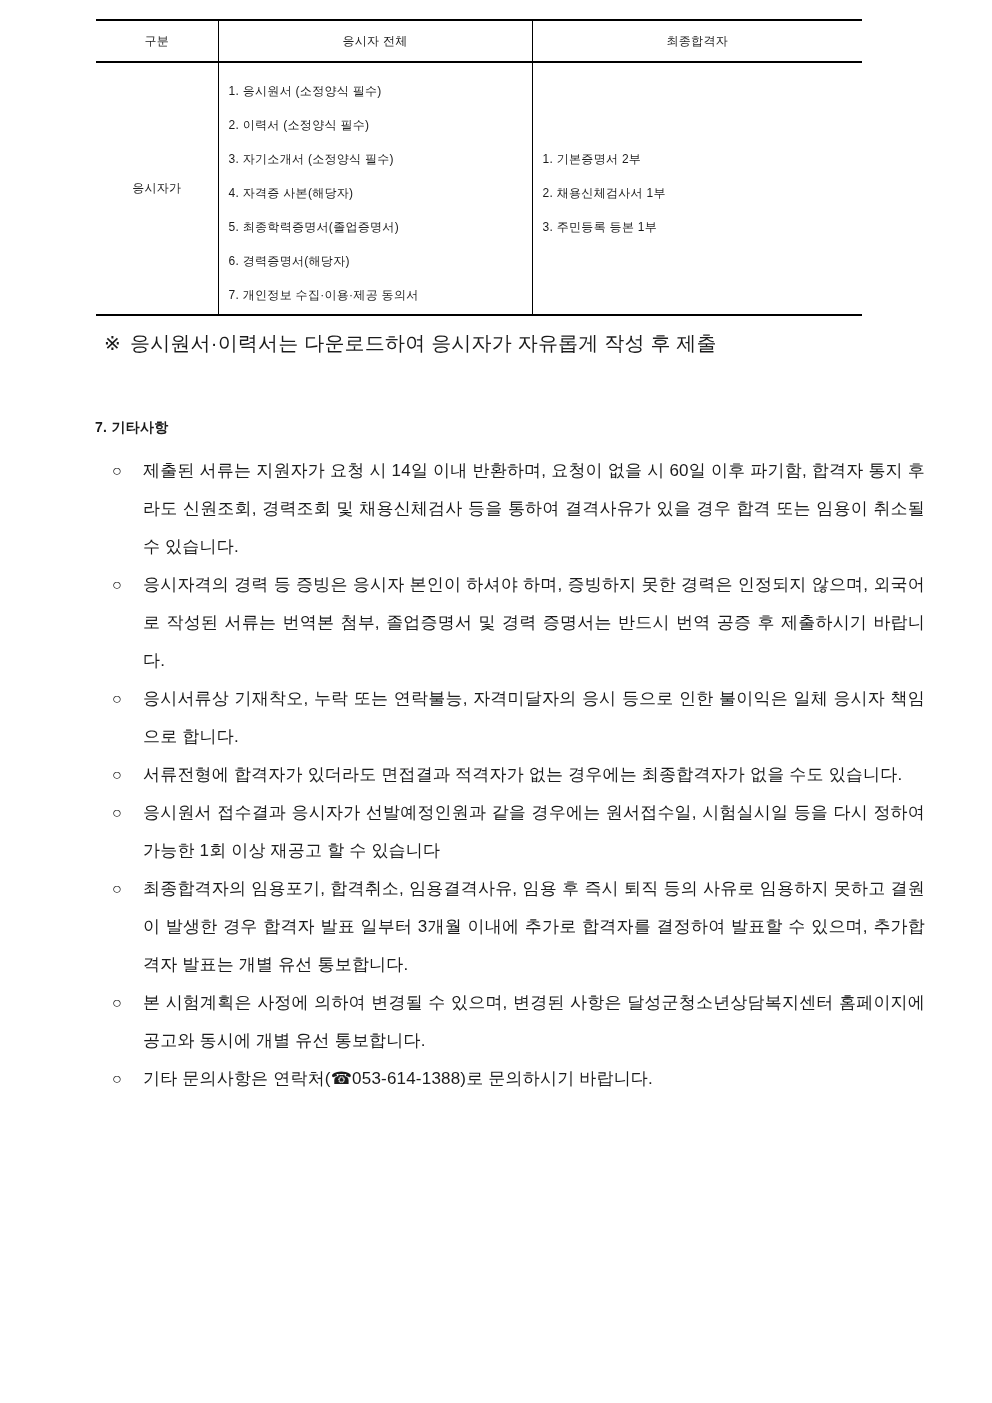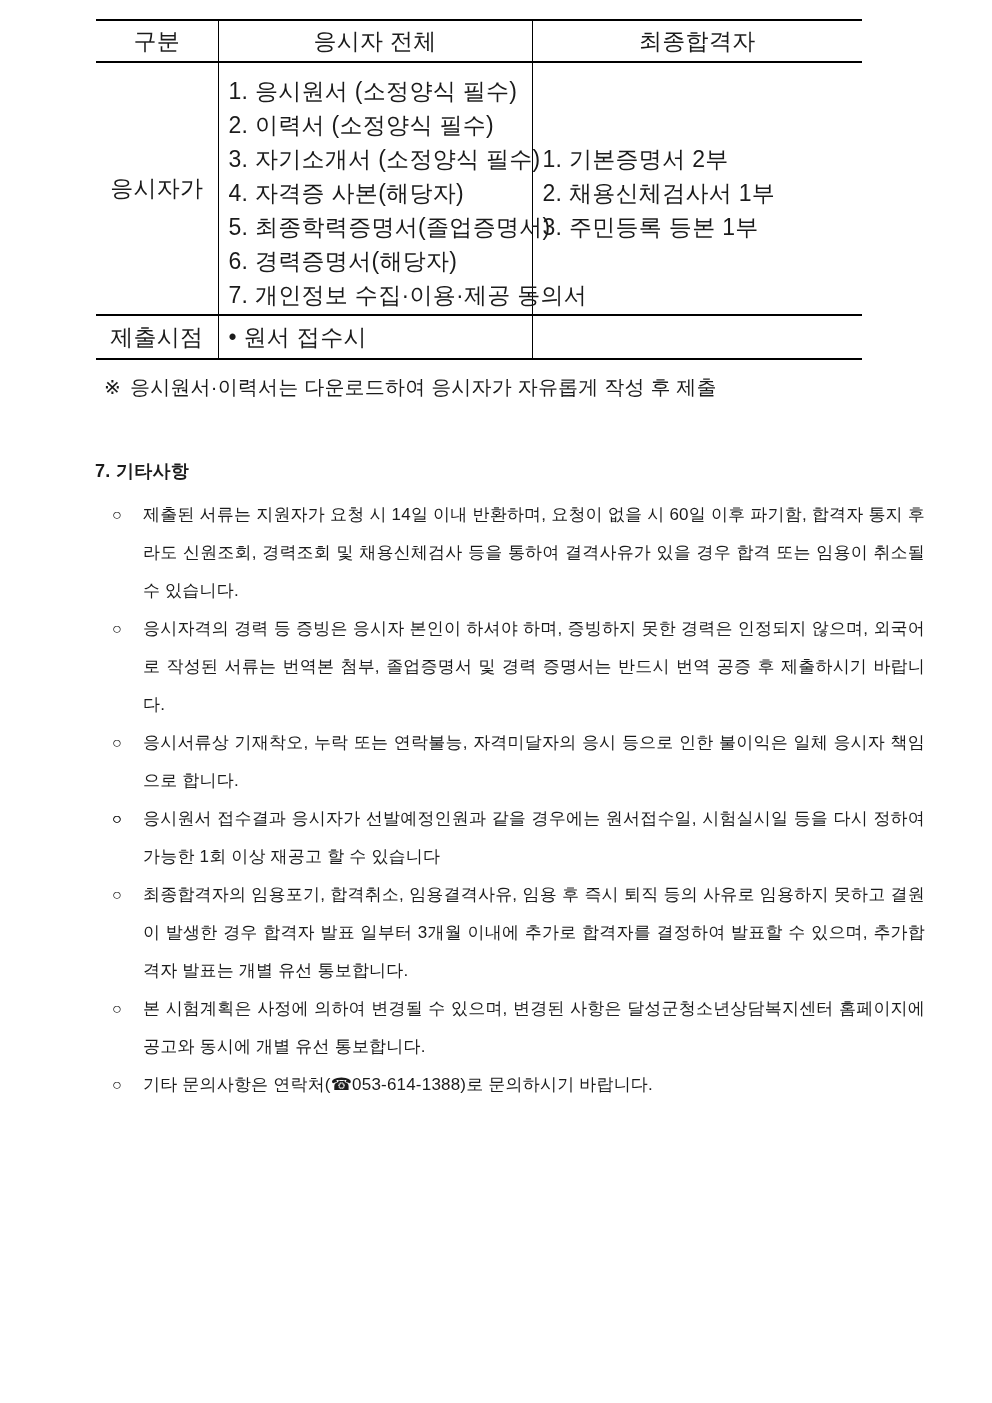--- a/index.html
+++ b/index.html
@@ -18,21 +18,21 @@
     font-size:18px;line-height:30px;letter-spacing:.4px;
     white-space:nowrap;
   }
   .heading1 .mk{display:inline-block;margin-right:12px;font-size:19px;transform:scaleX(1.15);}
 
   
   .doc-table{
     margin:19px 0 0 96px;
     border-collapse:collapse;table-layout:fixed;
     width:766px;
-    font-size:23px;letter-spacing:.3px;
+    font-size:12px;letter-spacing:.3px;
     border-top:2px solid #000;border-bottom:2px solid #000;
   }
   .doc-table col.c1{width:122px;}
   .doc-table col.c2{width:314px;}
   .doc-table col.c3{width:330px;}
   .doc-table th{
     font-weight:normal;height:38px;text-align:center;vertical-align:middle;
     border-bottom:2px solid #000;
   }
   .doc-table .vline{border-left:1px solid #000;}
@@ -50,21 +50,21 @@
   
   .note{
     margin:16px 16px 0 104px;
     font-size:20px;letter-spacing:.2px;line-height:22px;
   }
   .note .mk{margin-right:9px;}
 
   
   .sec-title{
     margin:60px 0 0 95px;
-    font-size:18px;font-weight:bold;line-height:26px;letter-spacing:.3px;
+    font-size:14px;font-weight:bold;line-height:26px;letter-spacing:.3px;
   }
   .bullets{
     margin:12px 0 0 95px;padding:0;list-style:none;
     width:830px;
     font-size:17px;line-height:38px;letter-spacing:.2px;
     text-align:justify;
   }
   .bullets li{position:relative;padding-left:48px;}
   .bullets .mk{position:absolute;left:17px;top:0;font-size:16px;}
 </style>
@@ -98,25 +98,20 @@
           <div class="ln">5. 최종학력증명서(졸업증명서)</div>
           <div class="ln">6. 경력증명서(해당자)</div>
           <div class="ln">7. 개인정보 수집·이용·제공 동의서</div>
         </td>
         <td class="vline list-cell">
           <div class="ln">1. 기본증명서 2부</div>
           <div class="ln">2. 채용신체검사서 1부</div>
           <div class="ln">3. 주민등록 등본 1부</div>
         </td>
       </tr>
-      <tr class="time-row">
-        <td class="label-cell">제출시점</td>
-        <td class="vline time-cell">• 원서 접수시</td>
-        <td class="vline"></td>
-      </tr>
     </tbody>
   </table>
 
   <div class="note">
     <span class="mk">※</span><span>응시원서·이력서는 다운로드하여 응시자가 자유롭게 작성 후 제출</span>
   </div>
 
   <div class="sec-title">7. 기타사항</div>
 
   <ul class="bullets">
@@ -127,20 +122,21 @@
     <li>
       <span class="mk">○</span>
       <span>응시자격의 경력 등 증빙은 응시자 본인이 하셔야 하며, 증빙하지 못한 경력은 인정되지 않으며, 외국어로 작성된 서류는 번역본 첨부, 졸업증명서 및 경력 증명서는 반드시 번역 공증 후 제출하시기 바랍니다.</span>
     </li>
     <li>
       <span class="mk">○</span>
       <span>응시서류상 기재착오, 누락 또는 연락불능, 자격미달자의 응시 등으로 인한 불이익은 일체 응시자 책임으로 합니다.</span>
     </li>
     <li>
       <span class="mk">○</span>
+      <span>서류전형에 합격자가 있더라도 면접결과 적격자가 없는 경우에는 최종합격자가 없을 수도 있습니다.</span>
     </li>
     <li>
       <span class="mk">○</span>
       <span>응시원서 접수결과 응시자가 선발예정인원과 같을 경우에는 원서접수일, 시험실시일 등을 다시 정하여 가능한 1회 이상 재공고 할 수 있습니다</span>
     </li>
     <li>
       <span class="mk">○</span>
       <span>최종합격자의 임용포기, 합격취소, 임용결격사유, 임용 후 즉시 퇴직 등의 사유로 임용하지 못하고 결원이 발생한 경우 합격자 발표 일부터 3개월 이내에 추가로 합격자를 결정하여 발표할 수 있으며, 추가합격자 발표는 개별 유선 통보합니다.</span>
     </li>
     <li>

